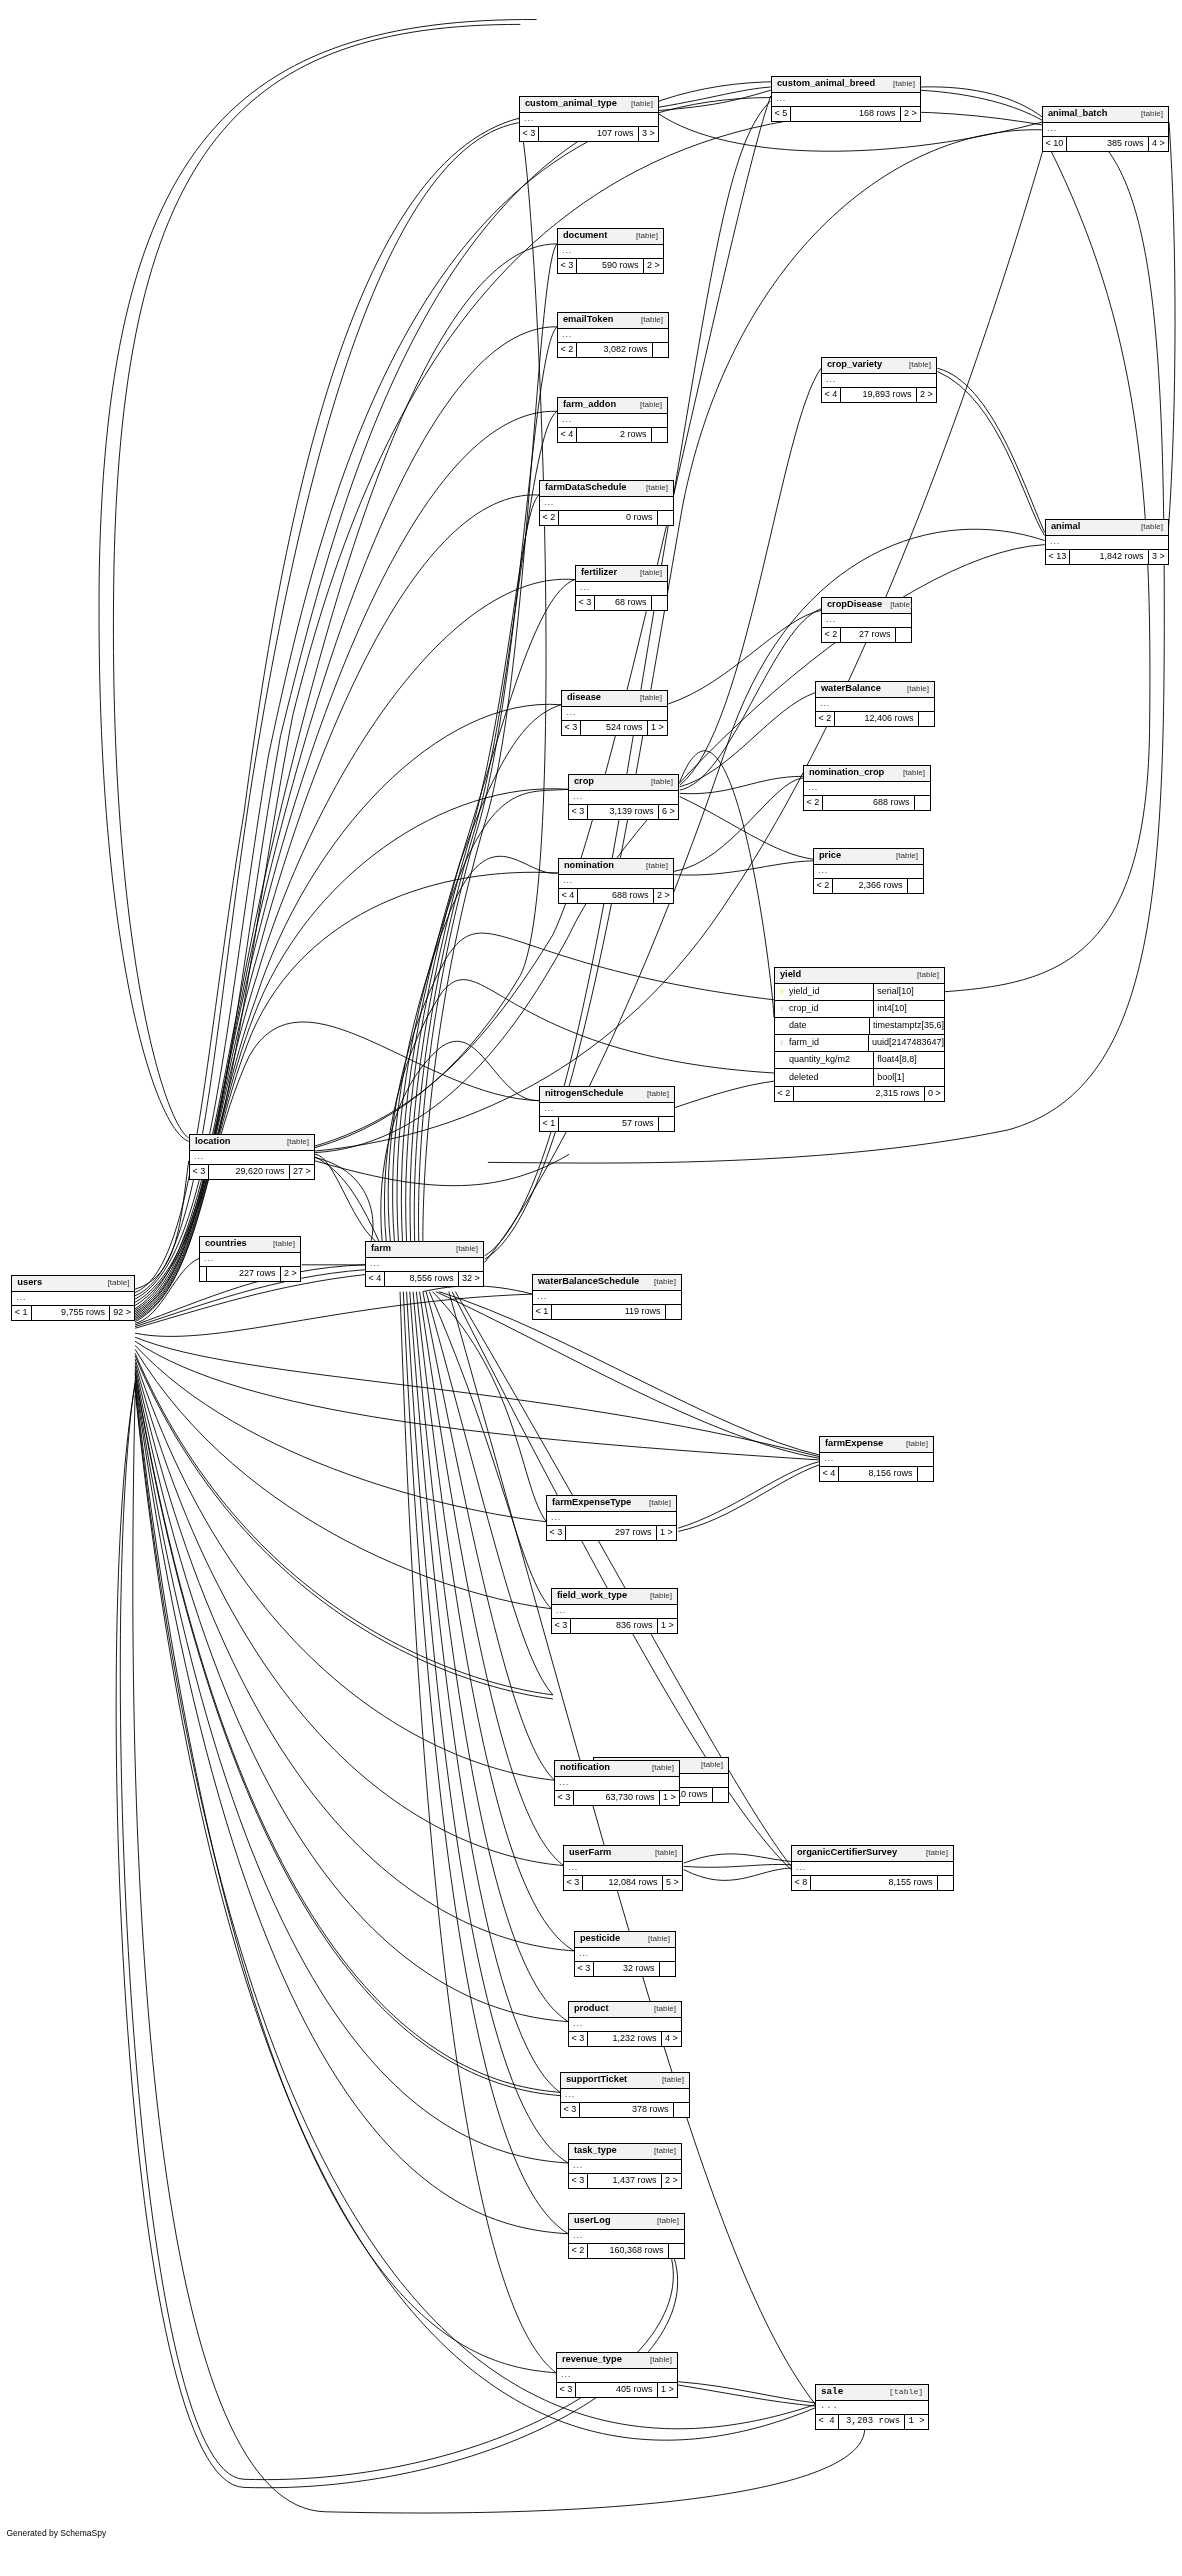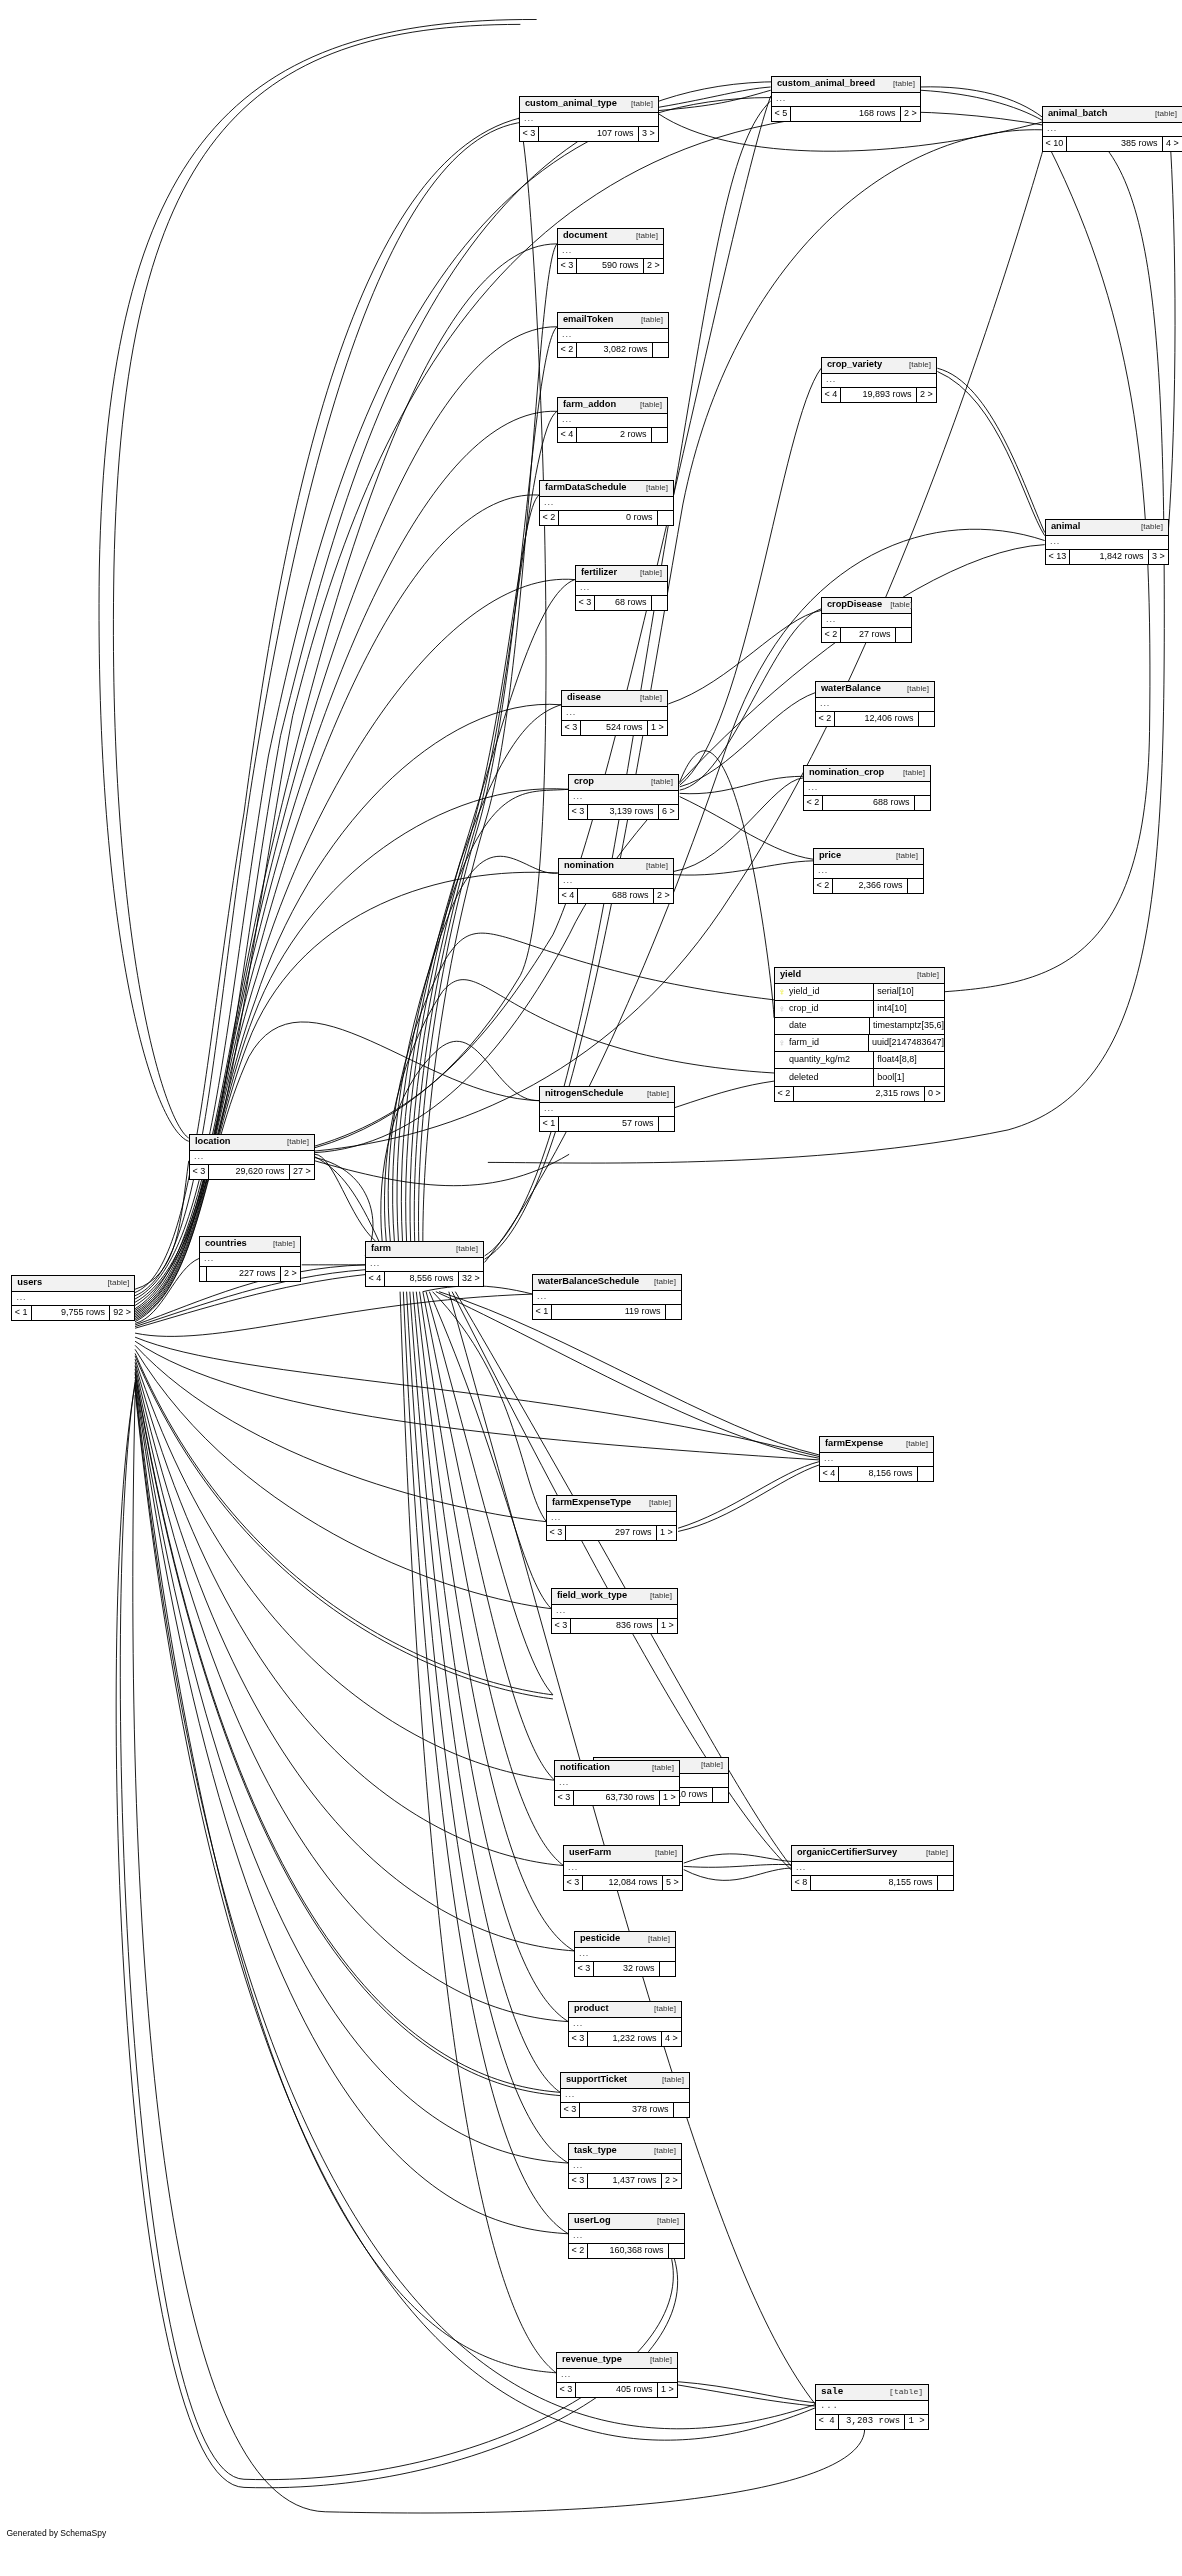--- a/index.html
+++ b/index.html
@@ -275,21 +275,21 @@
           <span class="n-title">custom_animal_breed</span>
           <span class="n-tag">[table]</span>
         </div>
         <div class="n-body">...</div>
         <div class="n-foot">
           <div class="f-left">&lt; 5</div>
           <div class="f-mid">168 rows</div>
           <div class="f-right">2 &gt;</div>
         </div>
       </div>
-      <div class="node" style="left: 1042px; top: 106px; width: 141px;">
+      <div class="node" style="left: 1042px; top: 106px; width: 127px;">
         <div class="n-head">
           <span class="n-title">animal_batch</span>
           <span class="n-tag">[table]</span>
         </div>
         <div class="n-body">...</div>
         <div class="n-foot">
           <div class="f-left">&lt; 10</div>
           <div class="f-mid">385 rows</div>
           <div class="f-right">4 &gt;</div>
         </div>

